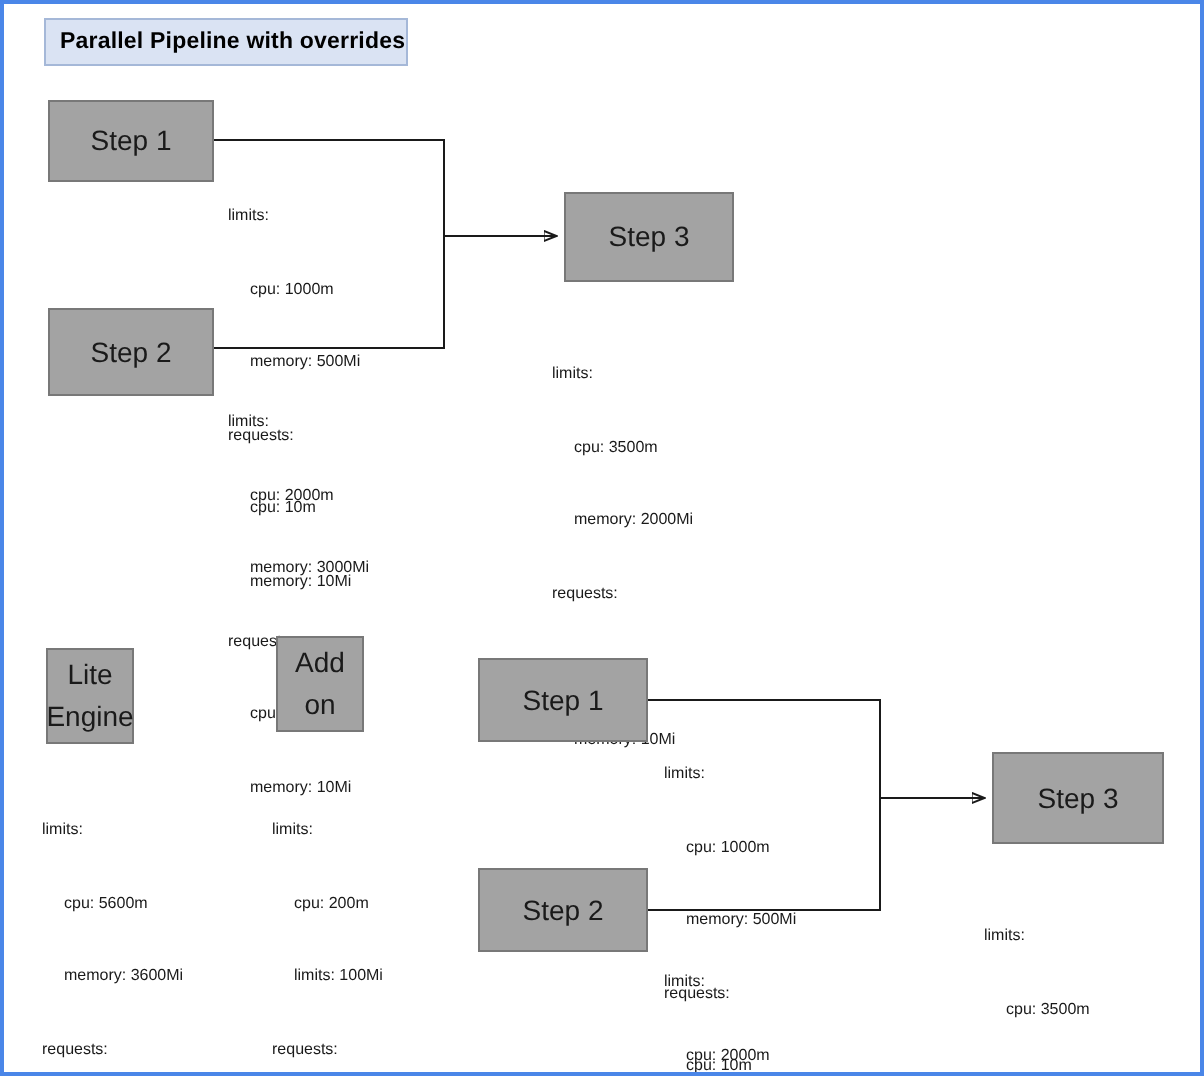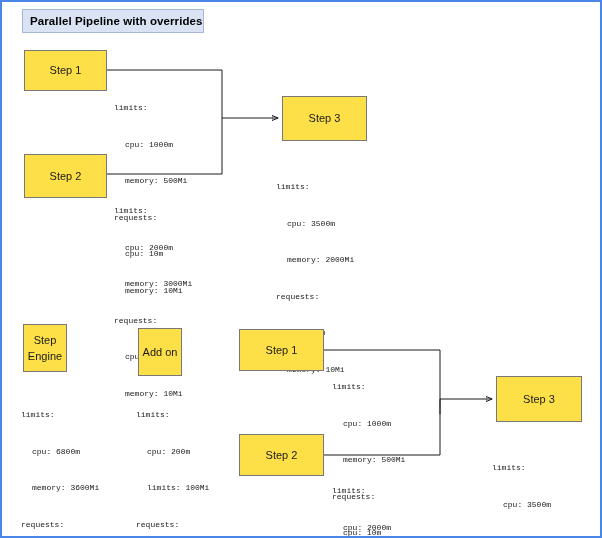--- a/index.html
+++ b/index.html
@@ -25,38 +25,37 @@
     font-size: 11.5px;
     font-weight: bold;
     color: #000000;
     display: flex;
     align-items: center;
     padding-left: 7px;
     letter-spacing: 0.1px;
   }
   .node {
     position: absolute;
-    background: #fde047;
+    background: #a3a3a3;
     border: 1px solid #787878;
     box-sizing: border-box;
     display: flex;
     align-items: center;
     justify-content: center;
     text-align: center;
-    font-size: 11px;
+    font-size: 14px;
     color: #1a1a1a;
     line-height: 1.5;
   }
   .res {
     position: absolute;
     font-size: 8px;
     color: #1a1a1a;
     line-height: 1.52;
     white-space: pre;
-    font-family: Liberation Mono, monospace;
   }
   .res .ind { padding-left: 11px; display: block; }
   .res .hdr { display: block; }
   svg.edges {
     position: absolute;
     left: 0;
     top: 0;
     width: 602px;
     height: 538px;
     pointer-events: none;
@@ -124,43 +123,43 @@
     <span class="hdr">limits:</span>
     <span class="ind">cpu: 3500m</span>
     <span class="ind">memory: 2000Mi</span>
     <span class="hdr">requests:</span>
     <span class="ind">cpu: 10m</span>
     <span class="ind">memory: 10Mi</span>
   </div>
 
 
   <div class="node" style="left:21px; top:322px; width:44px; height:48px; flex-direction:column;">
-    <span>Step</span>
+    <span>Lite</span>
     <span>Engine</span>
   </div>
 
-  <div class="node" style="left:136px; top:326px; width:44px; height:48px;">
+  <div class="node" style="left:136px; top:316px; width:44px; height:48px;">
     <span>Add on</span>
   </div>
 
   <div class="node" style="left:237px; top:327px; width:85px; height:42px;">
     <span>Step 1</span>
   </div>
 
   <div class="node" style="left:237px; top:432px; width:85px; height:42px;">
     <span>Step 2</span>
   </div>
 
   <div class="node" style="left:494px; top:374px; width:86px; height:46px;">
     <span>Step 3</span>
   </div>
 
   <div class="res" style="left:19px; top:383px;">
     <span class="hdr">limits:</span>
-    <span class="ind">cpu: 6800m</span>
+    <span class="ind">cpu: 5600m</span>
     <span class="ind">memory: 3600Mi</span>
     <span class="hdr">requests:</span>
     
     
   </div>
 
   <div class="res" style="left:134px; top:383px;">
     <span class="hdr">limits:</span>
     <span class="ind">cpu: 200m</span>
     <span class="ind">limits: 100Mi</span>

